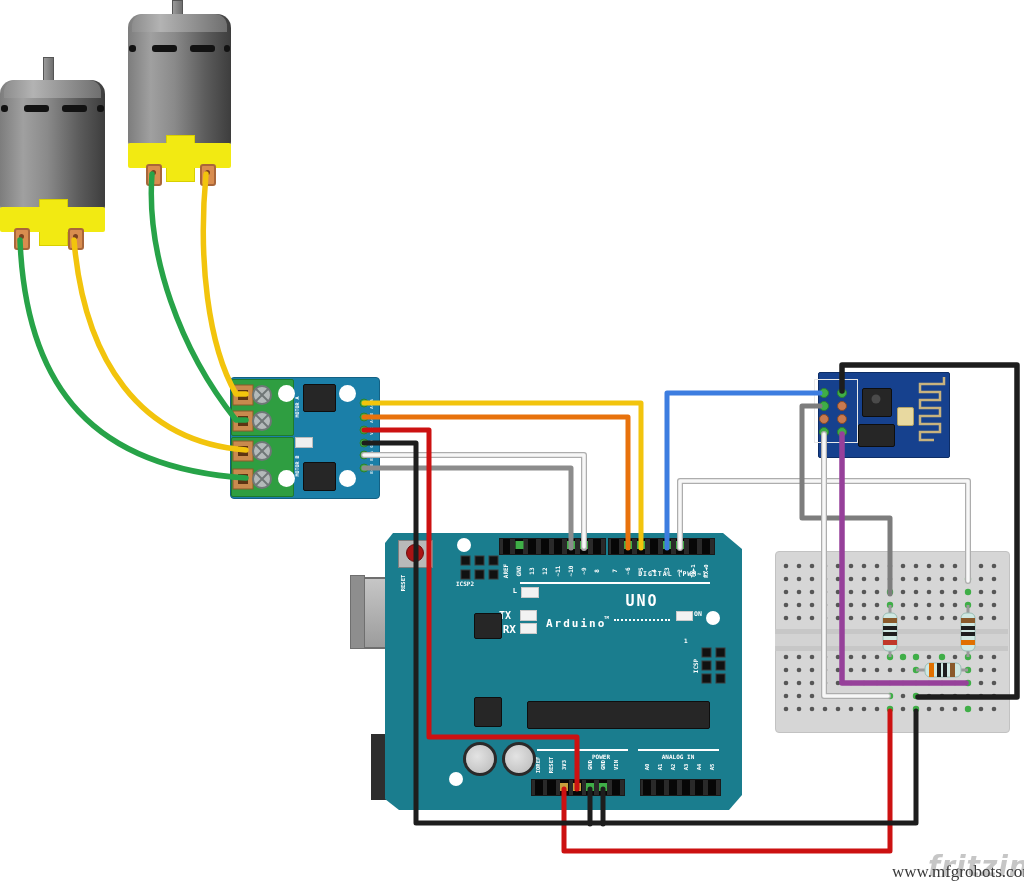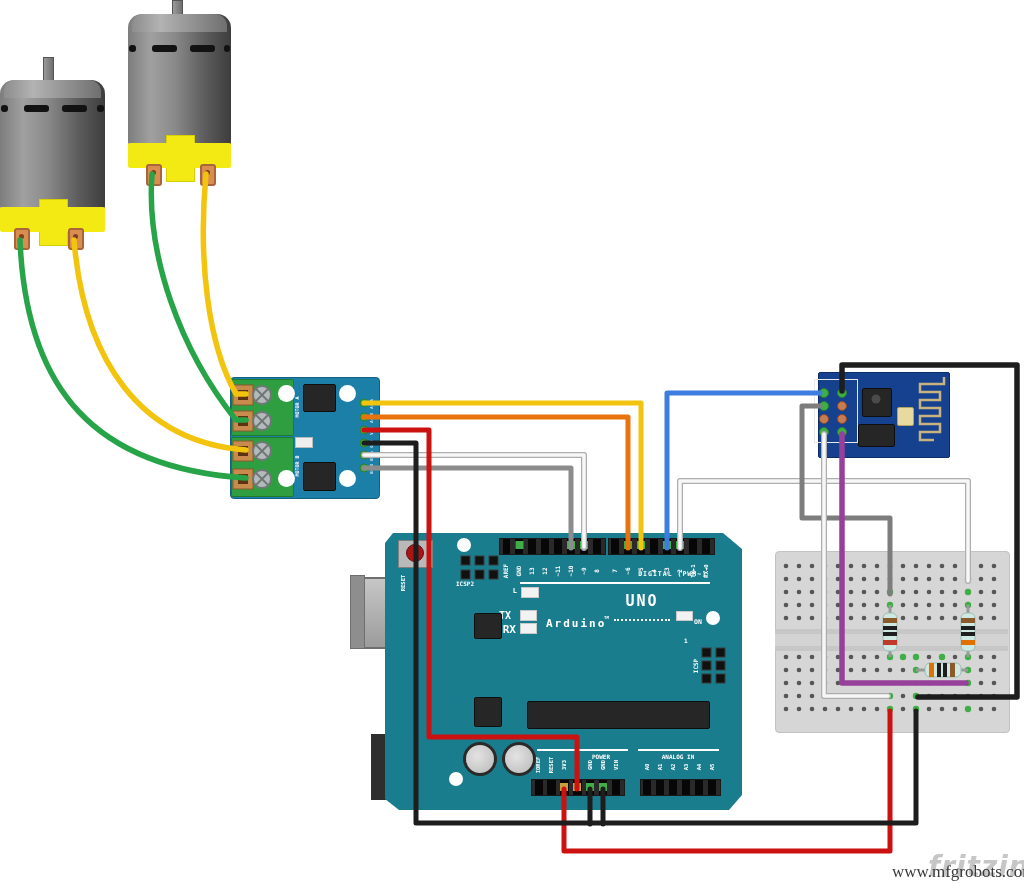--- a/index.html
+++ b/index.html
@@ -137,21 +137,21 @@
   <div class="vlabel" style="left:681px;top:661px;width:30px;font-size:6px;">ICSP</div>
   <div class="abs silk" style="left:684px;top:637px;font-size:6px;">1</div>
 
   <div class="abs silk" style="left:505px;top:587px;width:12px;text-align:right;font-size:7px;">L</div>
   <div class="abs led" style="left:521px;top:587px;width:16px;height:9px;"></div>
   <div class="abs silk" style="left:499px;top:610px;width:17px;text-align:left;font-size:10px;">TX</div>
   <div class="abs led" style="left:520px;top:610px;width:15px;height:9px;"></div>
   <div class="abs silk" style="left:499px;top:623px;width:17px;text-align:right;font-size:11px;">RX</div>
   <div class="abs led" style="left:520px;top:623px;width:15px;height:9px;"></div>
   <div class="abs led" style="left:676px;top:611px;width:15px;height:8px;"></div>
-  <div class="abs silk" style="left:694px;top:610px;font-size:6.5px;margin-top:8px;">ON</div>
+  <div class="abs silk" style="left:694px;top:610px;font-size:6.5px;">ON</div>
 
   <div class="abs rule" style="left:520px;top:582px;width:190px;height:2px;"></div>
   <div class="abs silk" style="left:595px;top:570px;width:112px;text-align:right;font-size:6.5px;letter-spacing:1px;">DIGITAL (PWM~)</div>
   <div class="abs rule" style="left:537px;top:749px;width:91px;height:2px;"></div>
   <div class="abs rule" style="left:638px;top:749px;width:81px;height:2px;"></div>
   <div class="abs silk" style="left:576px;top:753px;width:50px;text-align:center;font-size:6px;">POWER</div>
   <div class="abs silk" style="left:643px;top:753px;width:70px;text-align:center;font-size:6px;">ANALOG IN</div>
 
   <div class="abs silk" style="left:546px;top:617px;font-size:11px;letter-spacing:2px;">Arduino</div>
   <div class="abs silk" style="left:604px;top:615px;font-size:4px;">TM</div>

